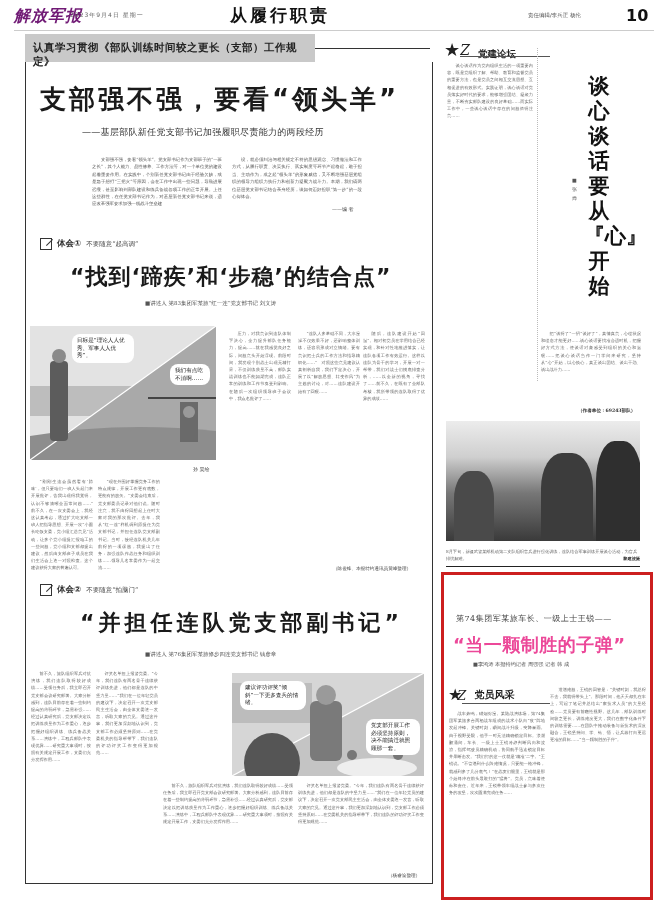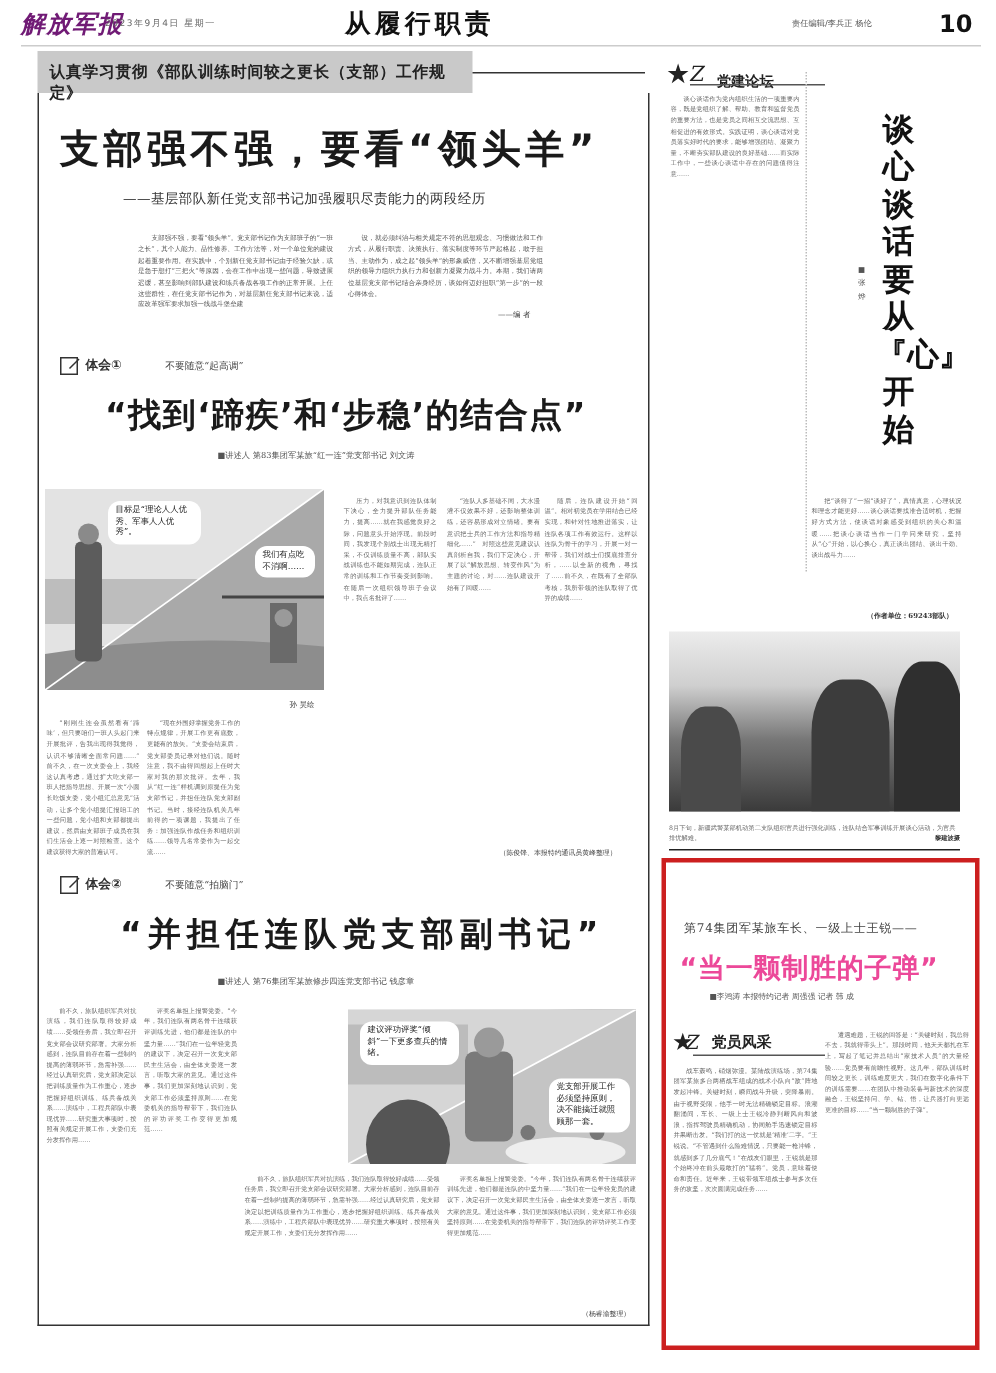--- a/index.html
+++ b/index.html
@@ -23,21 +23,21 @@
   .main-headline { position: absolute; left: 40px; top: 82px; width: 390px; font-family: "DejaVu Sans", sans-serif; font-size: 26px; font-weight: bold; color: #1a1a1a; letter-spacing: 3px; white-space: nowrap; }
   .main-sub { position: absolute; left: 82px; top: 126px; font-size: 9px; color: #333; letter-spacing: 0.3px; white-space: nowrap; }
 
   .lead-col { position: absolute; top: 156px; width: 130px; font-size: 4.4px; line-height: 7.4px; color: #555; text-indent: 9px; text-align: justify; }
   .lead-sign { position: absolute; left: 332px; top: 206px; font-size: 5px; color: #444; }
 
   .tihui { position: absolute; left: 40px; font-family: "DejaVu Sans", sans-serif; font-size: 8px; color: #333; display: flex; align-items: center; gap: 5px; }
   .tihui .ico { width: 12px; height: 12px; border: 1.4px solid #333; position: relative; }
   .tihui .ico::after { content: ""; position: absolute; right: -3px; top: 3px; width: 9px; border-top: 1.4px solid #333; transform: rotate(-45deg); }
   .tihui b { font-weight: bold; font-size: 8.5px; }
-  .tihui span.sub { font-family: "DejaVu Serif", serif; font-size: 6.5px; color: #444; margin-left: 24px; }
+  .tihui span.sub { font-family: "DejaVu Serif", serif; font-size: 6.5px; color: #444; }
 
   .sec-headline { position: absolute; font-family: "DejaVu Sans", sans-serif; font-size: 22px; font-weight: bold; color: #1a1a1a; white-space: nowrap; letter-spacing: 1px; }
   .byline { position: absolute; font-size: 5.5px; color: #555; white-space: nowrap; }
 
   .cartoon { position: absolute; background: linear-gradient(135deg, #d8d8d8 0%, #bdbdbd 45%, #9a9a9a 55%, #c9c9c9 100%); overflow: hidden; }
   .cartoon .diag { position: absolute; left: 0; top: 0; width: 100%; height: 100%; }
   .bubble { position: absolute; background: #fff; border-radius: 8px; font-family: "DejaVu Sans", sans-serif; font-size: 5.6px; line-height: 7.5px; color: #222; padding: 3px 5px; }
   .credit { position: absolute; font-size: 5px; color: #444; font-family: "DejaVu Sans", sans-serif; }
 
   .body-col { position: absolute; font-size: 4.2px; line-height: 7.2px; color: #666; text-align: justify; overflow: hidden; }

